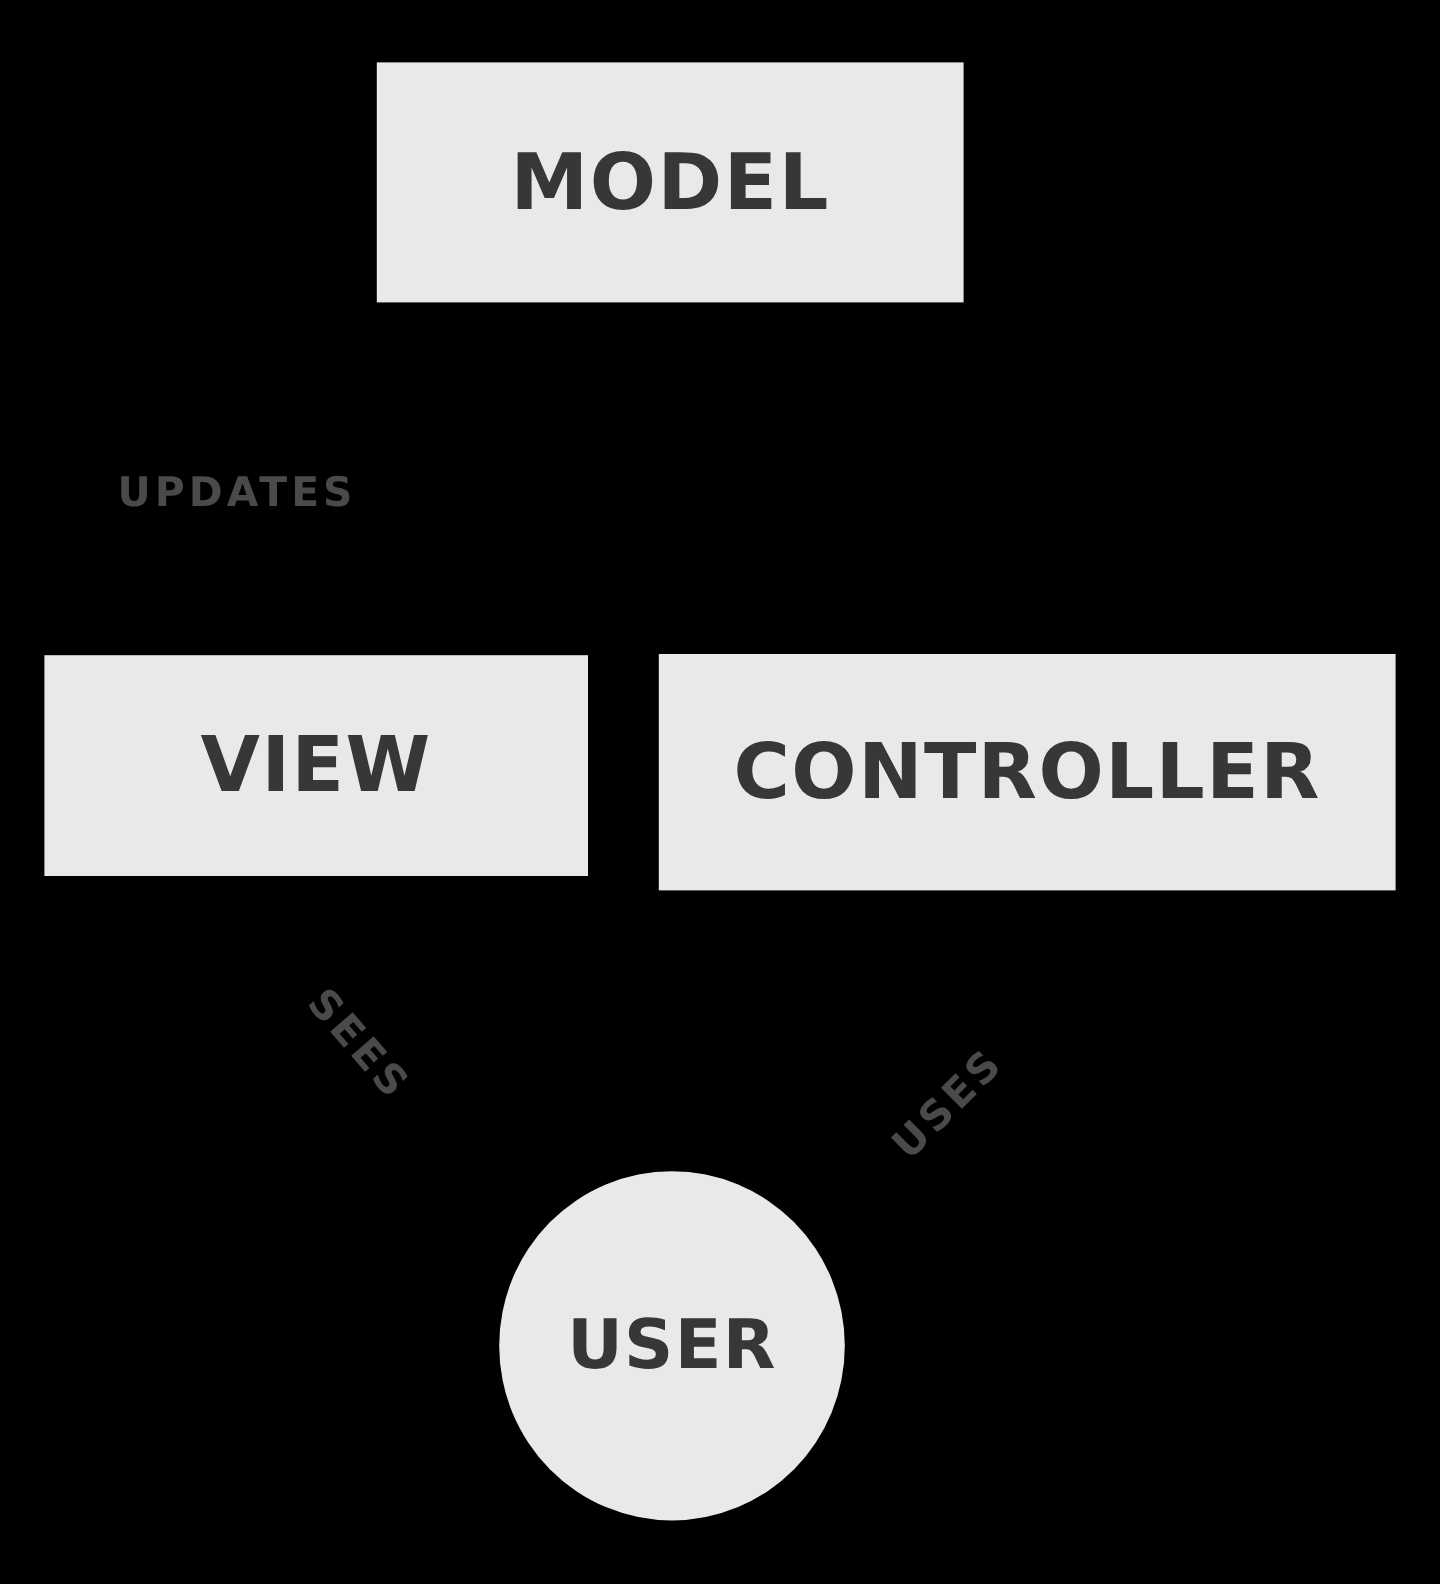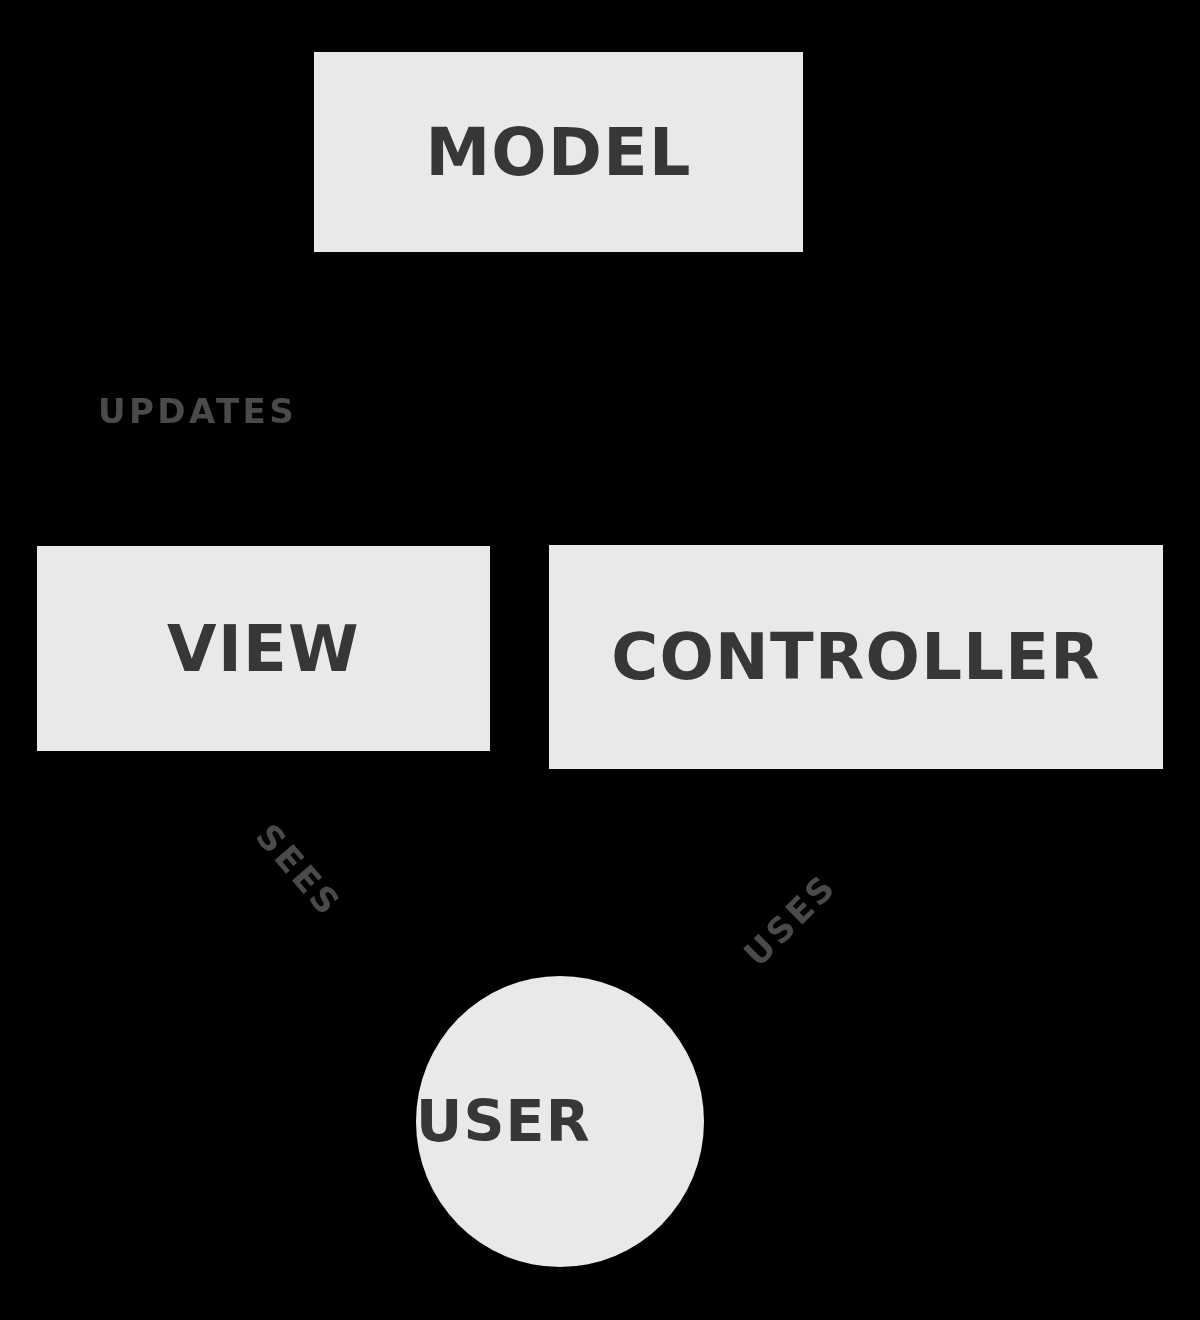--- a/index.html
+++ b/index.html
@@ -41,44 +41,45 @@
     top: 52px;
     width: 489px;
     height: 200px;
   }
   #node-model .node-label { font-size: 65px; }
 
   #node-view {
     left: 37px;
     top: 546px;
     width: 453px;
-    height: 205px;
+    height: 184px;
     align-items: center;
   }
   #node-view .node-label { font-size: 64px; }
 
   #node-controller {
     left: 549px;
     top: 545px;
     width: 614px;
-    height: 224px;
+    height: 197px;
   }
   #node-controller .node-label { font-size: 64px; }
 
   
   #node-user {
     position: absolute;
     left: 416px;
     top: 976px;
     width: 288px;
     height: 291px;
     border-radius: 50%;
     background: #e9e9e9;
     display: flex;
     align-items: center;
+    justify-content: center;
     box-sizing: border-box;
   }
   #node-user .node-label { font-size: 57px; }
 
   
   .edge-label {
     position: absolute;
     color: #4a4a4a;
     font-weight: bold;
     font-size: 34px;

